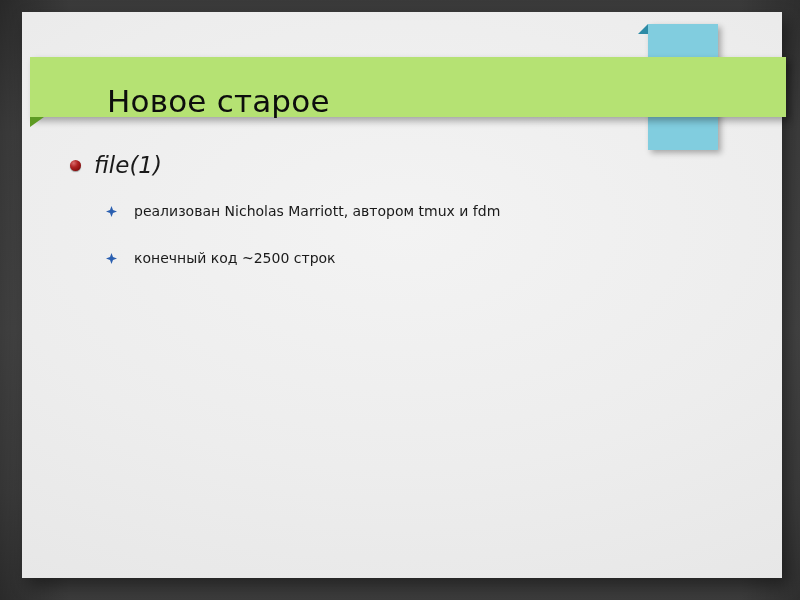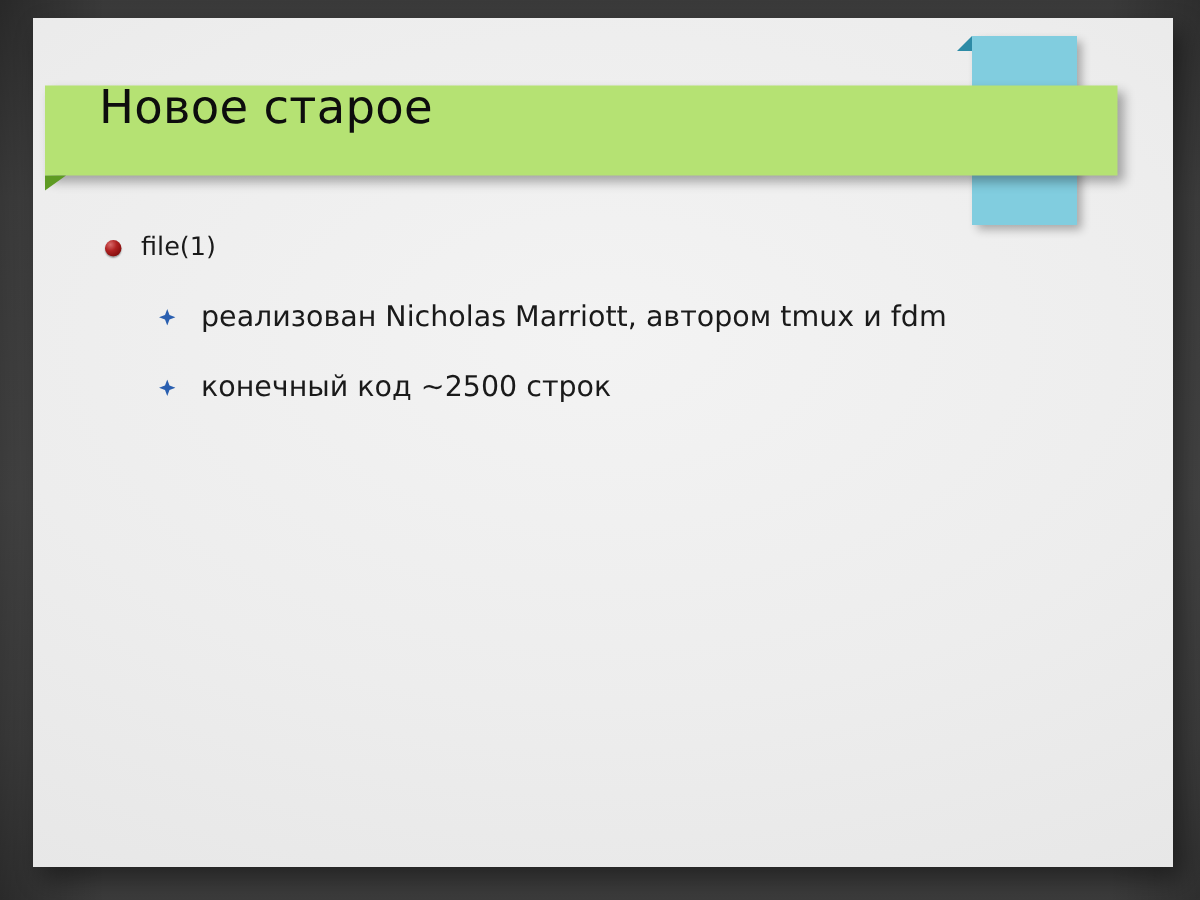--- a/index.html
+++ b/index.html
@@ -72,21 +72,22 @@
   
   .title-banner {
     position: absolute;
     left: 8px;
     top: 45px;
     width: 715px;
     height: 60px;
     background: #b5e273;
     box-shadow: 4px 4px 7px rgba(0,0,0,0.32);
     display: flex;
-    align-items: flex-start;
+    align-items: flex-end;
+    padding-left: 41px;
   }
   .title-banner-fold {
     position: absolute;
     left: 8px;
     top: 105px;
     width: 0;
     height: 0;
     border-right: 14px solid transparent;
     border-top: 10px solid #5e9b23;
   }
@@ -106,23 +107,24 @@
     position: absolute;
     left: 22px;
     top: 140px;
     width: 720px;
   }
 
   .bullet-l1 {
     position: relative;
     padding-left: 50px;
     margin: 0 0 14px 0;
-    font-size: 17px;
+    font-size: 23px;
     line-height: 26px;
     color: #1a1a1a;
+    font-style: italic;
   }
   .bullet-l1-marker {
     position: absolute;
     left: 26px;
     top: 8px;
     width: 11px;
     height: 11px;
     border-radius: 50%;
     background: #8c1111;
     background-image:
@@ -132,21 +134,21 @@
 
   .sub-list {
     margin: 0;
     padding: 0;
     list-style: none;
   }
   .bullet-l2 {
     position: relative;
     padding-left: 90px;
     margin: 0 0 9px 0;
-    font-size: 19px;
+    font-size: 14px;
     line-height: 38px;
     color: #1a1a1a;
     white-space: nowrap;
   }
   
   .bullet-l2-marker {
     position: absolute;
     left: 62px;
     top: 14px;
     width: 11px;

